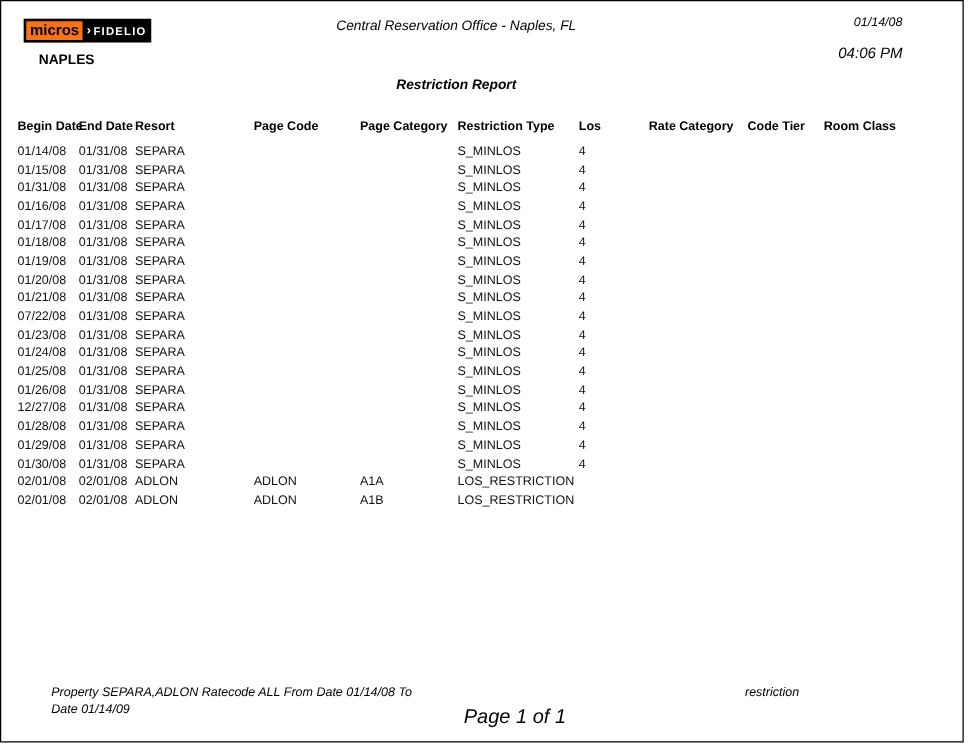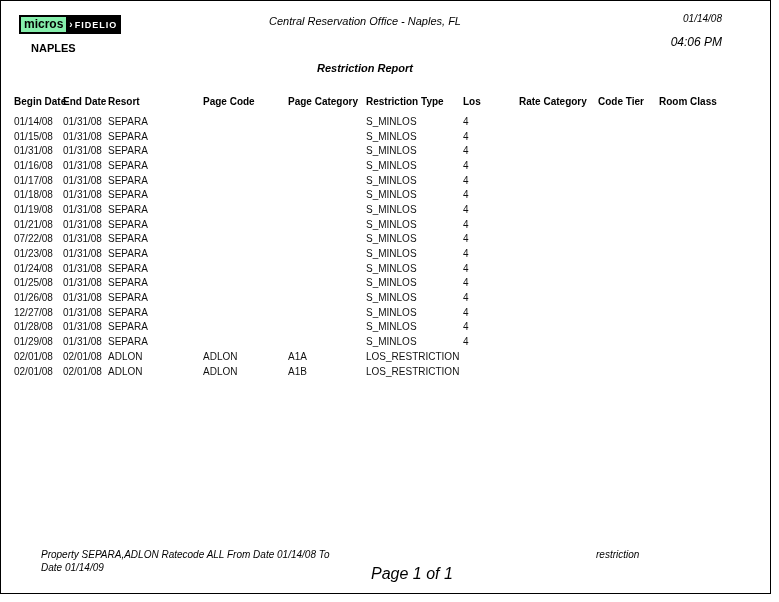--- a/index.html
+++ b/index.html
@@ -16,21 +16,21 @@
     width: 771px; height: 594px;
     border: 1px solid #000000;
     background: #ffffff;
   }
   
   .logo {
     position: absolute; left: 18px; top: 14px;
     display: flex; align-items: stretch; height: 19px;
   }
   .logo-micros {
-    background: #86efac;
+    background: #f97316;
     border: 2px solid #000000;
     color: #000000;
     font-weight: bold;
     font-size: 12px;
     line-height: 15px;
     padding: 0 3px;
     letter-spacing: 0px;
   }
   .logo-fidelio {
     background: #000000;
@@ -237,20 +237,32 @@
           <td>SEPARA</td>
           <td></td>
           <td></td>
           <td>S_MINLOS</td>
           <td>4</td>
           <td></td>
           <td></td>
           <td></td>
         </tr>
         <tr>
+          <td>01/20/08</td>
+          <td>01/31/08</td>
+          <td>SEPARA</td>
+          <td></td>
+          <td></td>
+          <td>S_MINLOS</td>
+          <td>4</td>
+          <td></td>
+          <td></td>
+          <td></td>
+        </tr>
+        <tr>
           <td>01/21/08</td>
           <td>01/31/08</td>
           <td>SEPARA</td>
           <td></td>
           <td></td>
           <td>S_MINLOS</td>
           <td>4</td>
           <td></td>
           <td></td>
           <td></td>
@@ -334,20 +346,32 @@
           <td></td>
           <td></td>
           <td>S_MINLOS</td>
           <td>4</td>
           <td></td>
           <td></td>
           <td></td>
         </tr>
         <tr>
           <td>01/29/08</td>
+          <td>01/31/08</td>
+          <td>SEPARA</td>
+          <td></td>
+          <td></td>
+          <td>S_MINLOS</td>
+          <td>4</td>
+          <td></td>
+          <td></td>
+          <td></td>
+        </tr>
+        <tr>
+          <td>01/30/08</td>
           <td>01/31/08</td>
           <td>SEPARA</td>
           <td></td>
           <td></td>
           <td>S_MINLOS</td>
           <td>4</td>
           <td></td>
           <td></td>
           <td></td>
         </tr>

